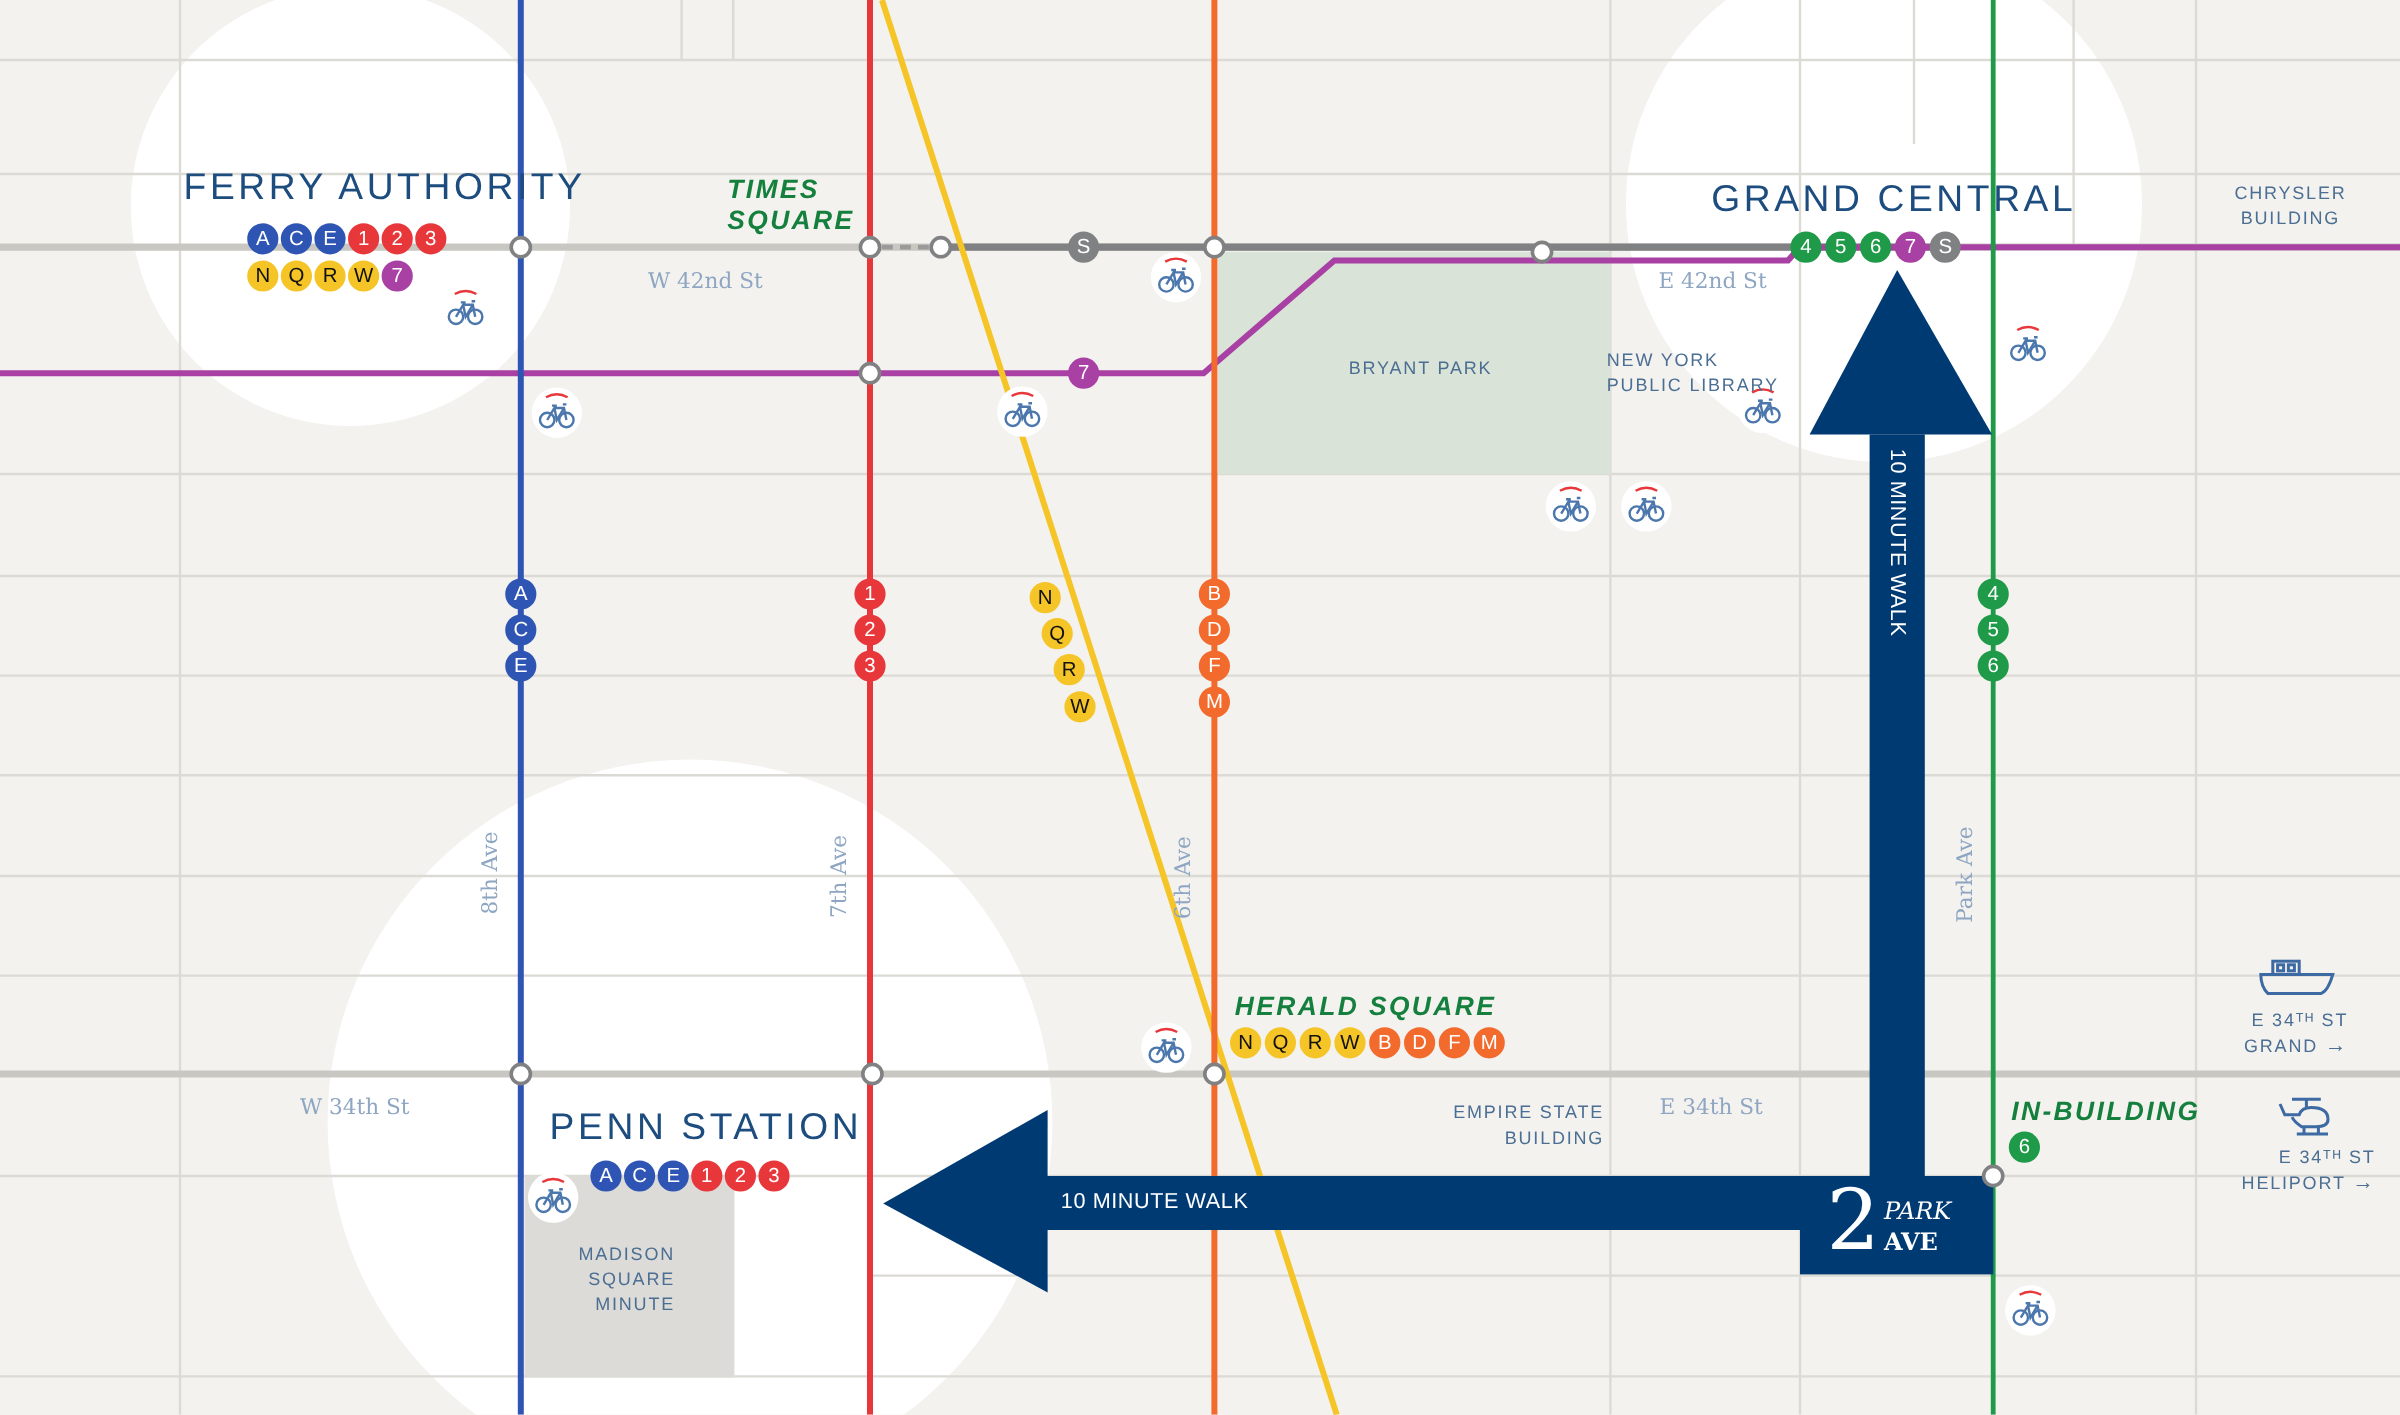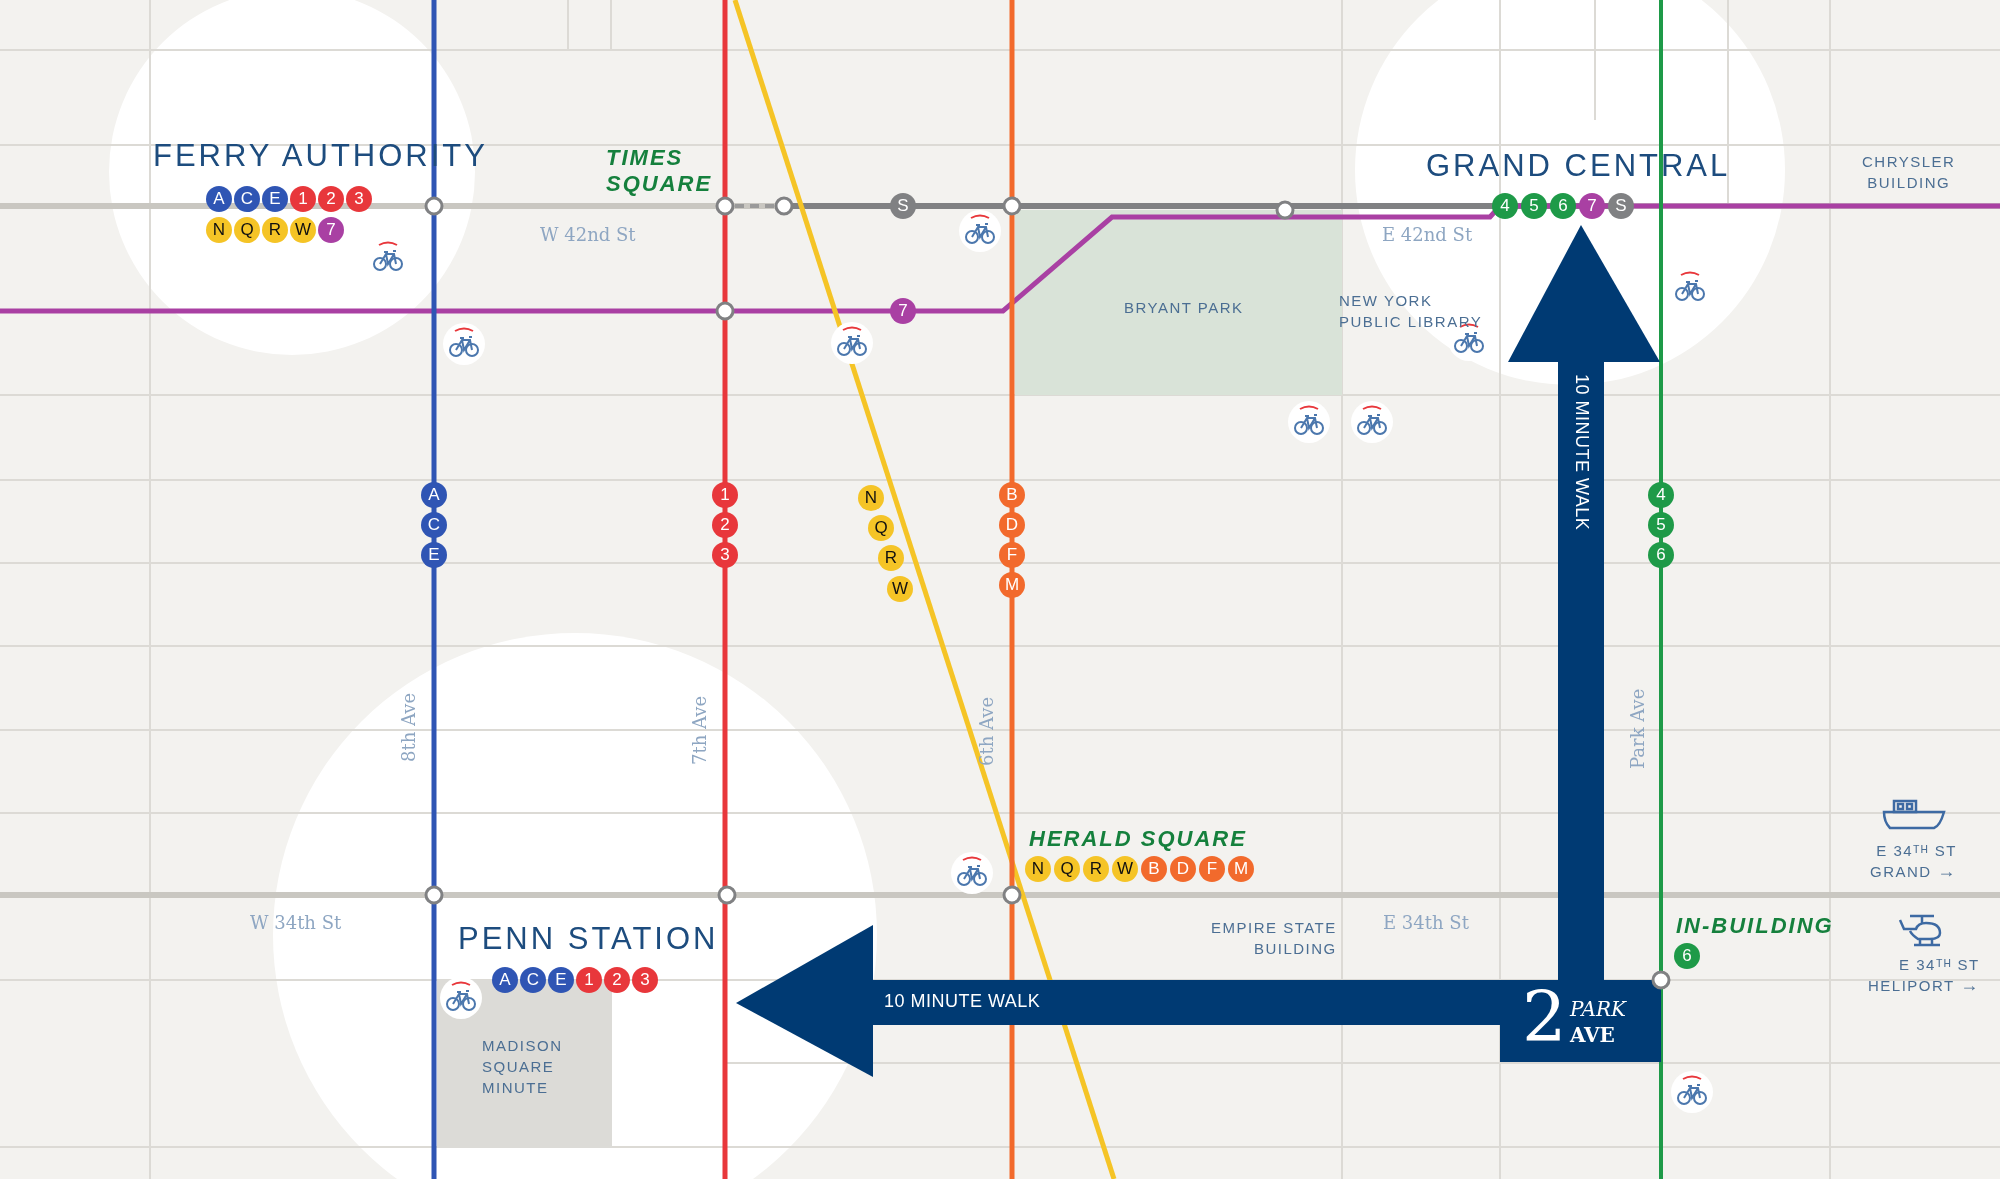--- a/index.html
+++ b/index.html
@@ -253,21 +253,21 @@
   <div>PUBLIC LIBRARY</div>
 </div>
 <div class="lbl poi" style="left:1862px;top:151px;text-align:center;">
   <div>CHRYSLER</div>
   <div>BUILDING</div>
 </div>
 <div class="lbl poi" style="left:1211px;top:917px;text-align:right;">
   <div>EMPIRE STATE</div>
   <div>BUILDING</div>
 </div>
-<div class="lbl poi" style="left:482px;top:1035px;text-align:left;">
+<div class="lbl poi" style="left:482px;top:1035px;text-align:right;">
   <div>MADISON</div>
   <div>SQUARE</div>
   <div>MINUTE</div>
 </div>
 
 <div class="ferry" style="left:1870px;top:841px;">
   <div>E 34ᵀᴴ ST</div>
   <div><span>GRAND</span> <span style="font-size:18px;">→</span></div>
 </div>
 <div class="ferry" style="left:1868px;top:955px;">

